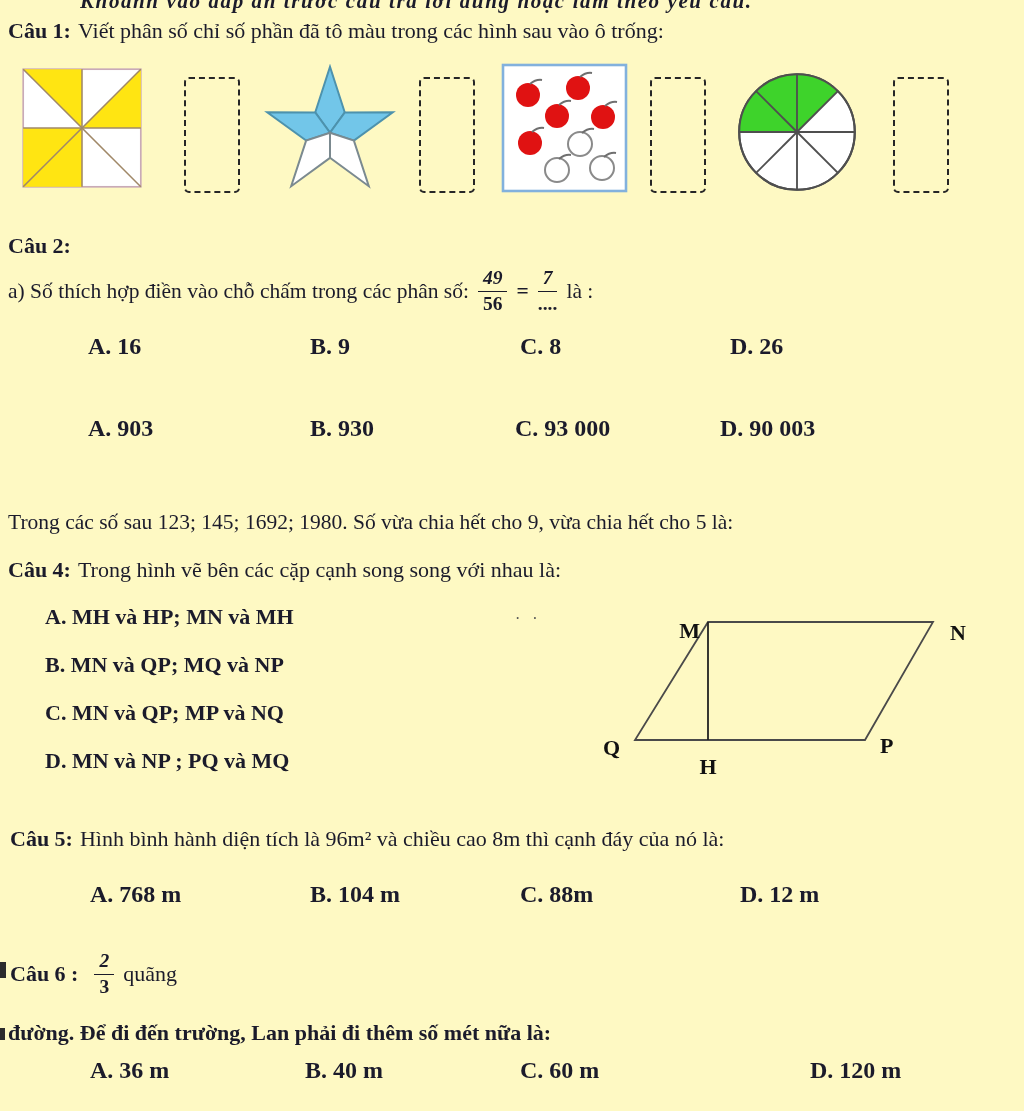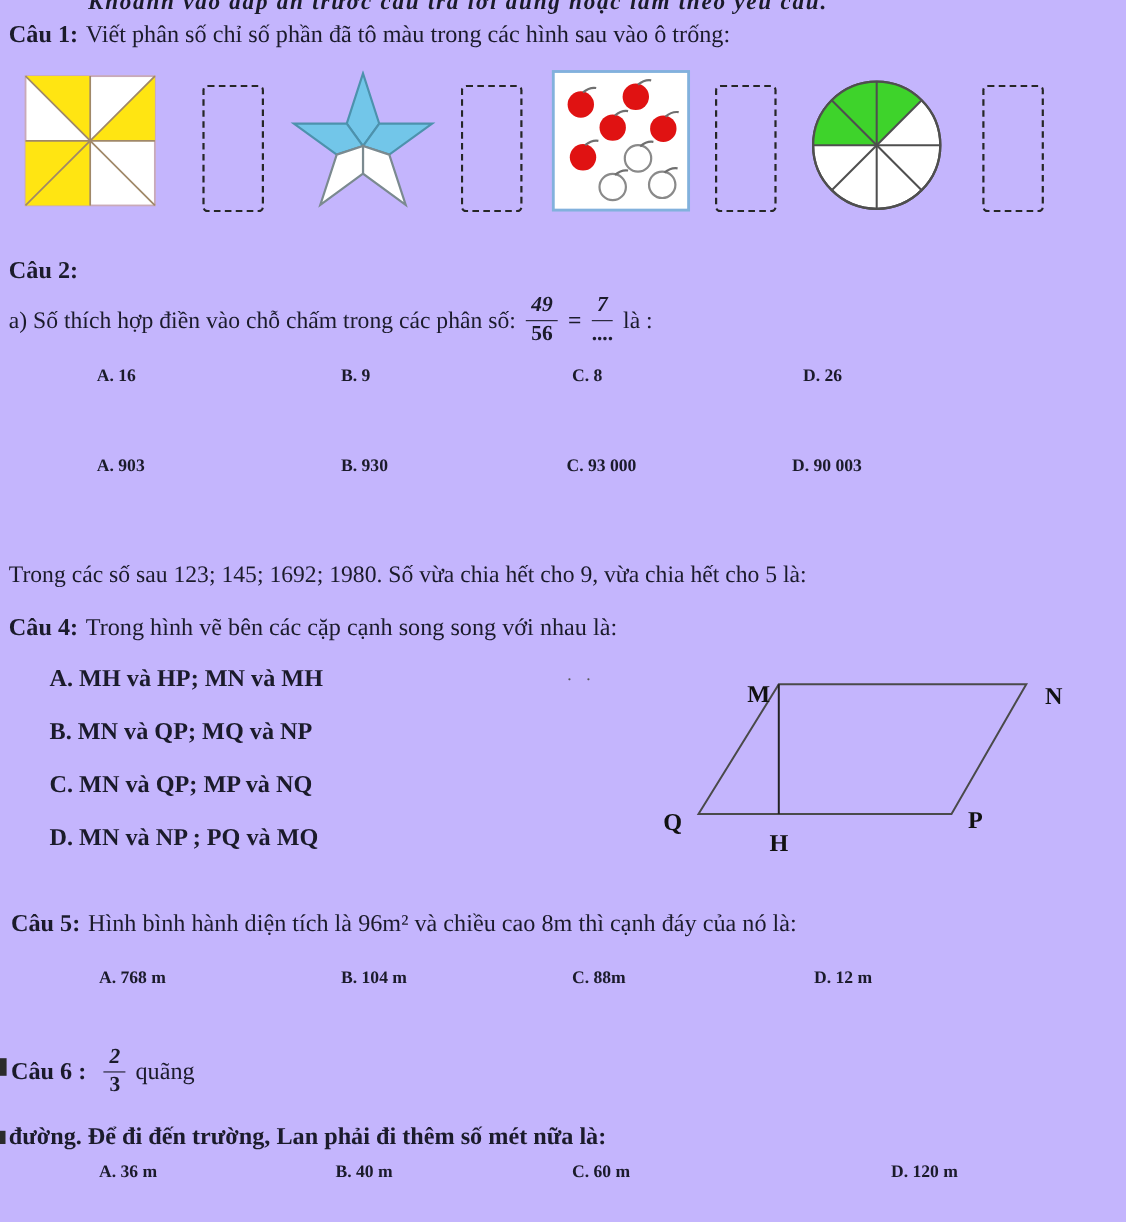--- a/index.html
+++ b/index.html
@@ -1,26 +1,26 @@
 <!DOCTYPE html>
 <html><head>
 <meta charset="utf-8">
 <style>
   html,body { margin:0; padding:0; background:#ffffff; }
   .page {
     position:relative; width:1024px; height:1111px;
-    background:#c4b5fd; overflow:hidden;
+    background:#fef9c3; overflow:hidden;
     font-family:"Liberation Serif", serif; color:#1b1b2b;
   }
   .line { position:absolute; font-size:21.5px; white-space:nowrap; }
   .flexline { position:absolute; display:flex; align-items:center; gap:7px; font-size:21.5px; white-space:nowrap; }
   .lbl { font-weight:bold; margin-right:7px; }
   .bold { font-weight:bold; }
   .bolditalic { font-weight:bold; font-style:italic; }
-  .opt { position:absolute; font-weight:bold; font-size:16px; white-space:nowrap; }
+  .opt { position:absolute; font-weight:bold; font-size:24px; white-space:nowrap; }
   .frac { display:inline-block; text-align:center; line-height:1.05; font-size:19.5px; vertical-align:middle; margin:0 2px; font-weight:bold; }
   .frac .num { display:block; padding:0 5px 2px; border-bottom:1.8px solid #1b1b2b;font-style:italic; }
   .frac .den { display:block; padding-top:2px; }
   .dash-box { position:absolute; width:52px; height:112px; border:2.6px dashed #262626; border-radius:5px; background:transparent; }
   .clip-top { position:absolute; left:80px; top:0; width:880px; height:13px; overflow:hidden; }
   .clip-top .inner { transform:translateY(-11px); font-weight:bold; font-style:italic; font-size:21px; letter-spacing:1.6px; white-space:nowrap; }
   .dots-small { position:absolute; font-size:16px; color:#555; letter-spacing:4px; }
   .artifact { position:absolute; background:#2b2b2b; }
   svg { display:block; }
 </style>

